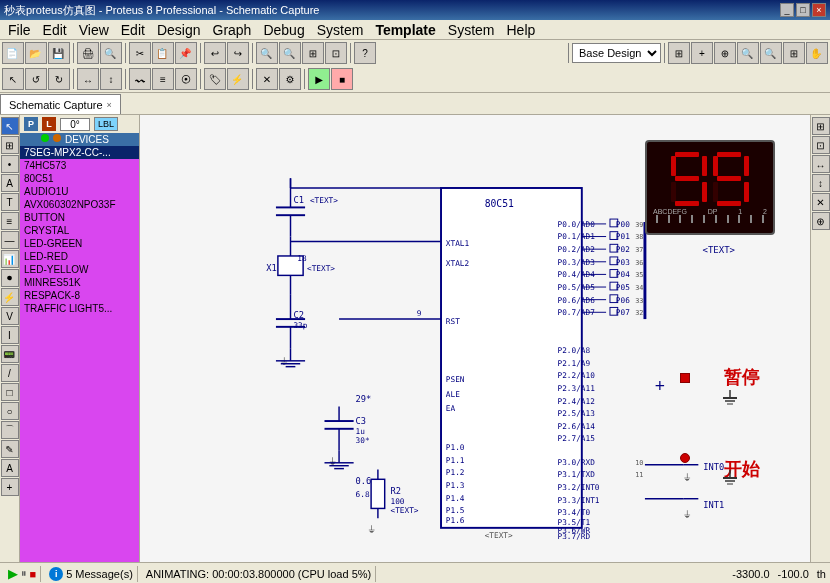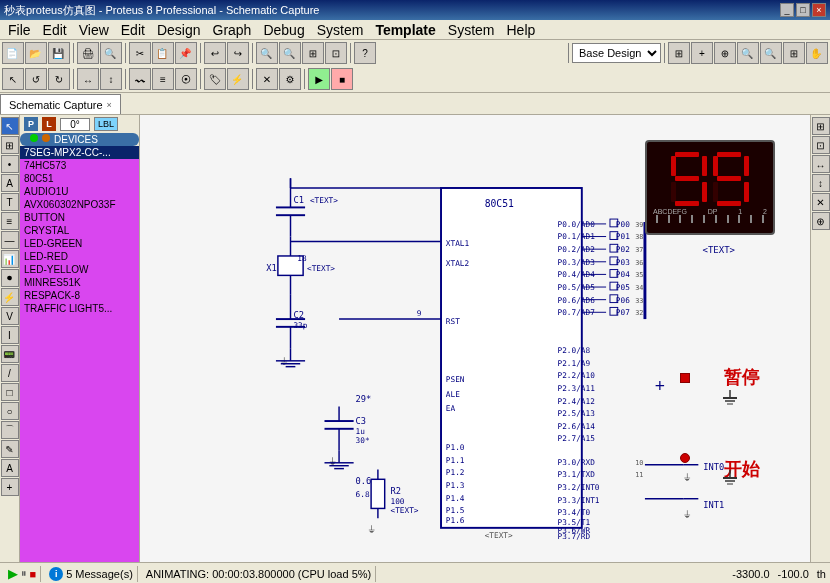--- a/index.html
+++ b/index.html
@@ -151,23 +151,22 @@
       border: 1px solid #808080;
       background: #7dd3fc;
       padding: 1px 3px;
       cursor: pointer;
     }
     #device-list-header {
       display: flex;
       background: #3a6ea5;
       color: white;
       font-size: 10px;
-      padding: 1px 10px;
+      padding: 1px 21px;
       gap: 4px;
-      border-radius: 6px;
     }
     .dev-indicator {
       width: 8px; height: 8px; border-radius: 50%;
       display: inline-block;
     }
     #device-list {
       flex: 1;
       overflow-y: auto;
       background: #d946ef;
       font-size: 10px;

